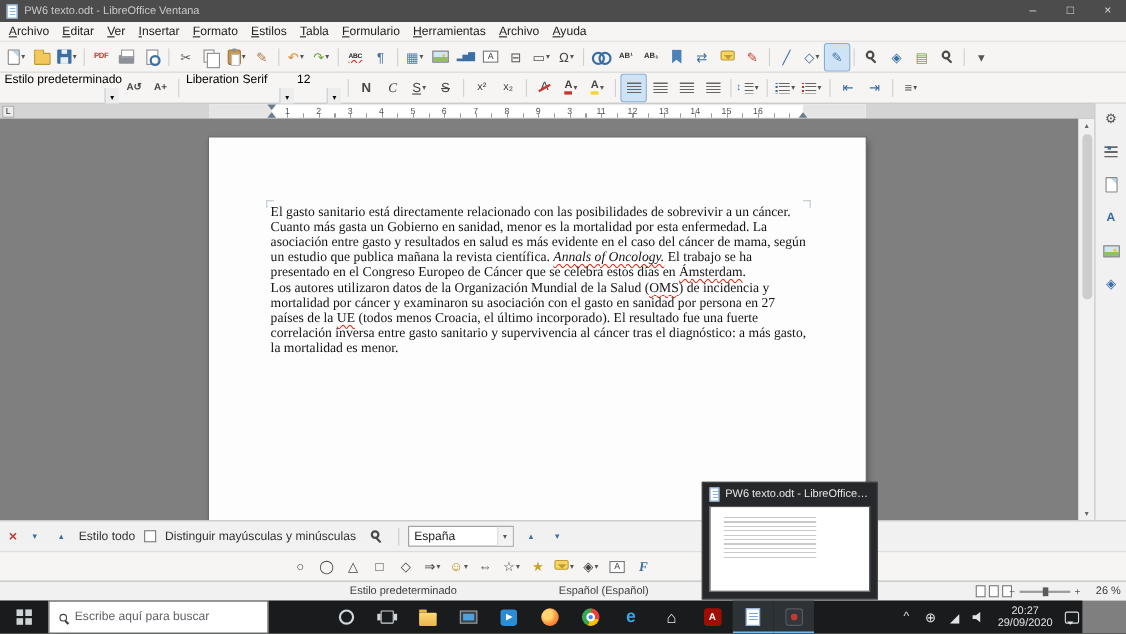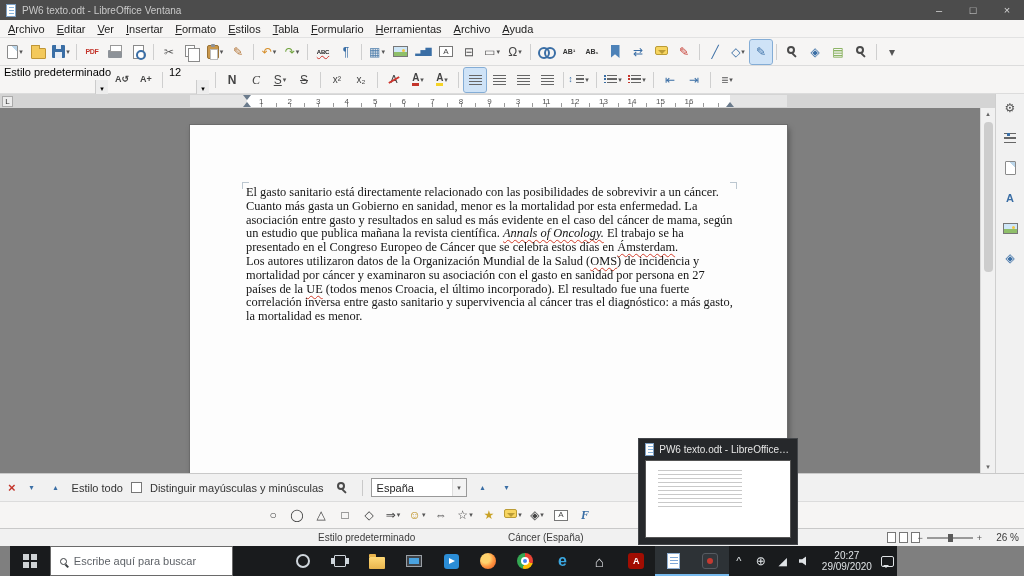--- a/index.html
+++ b/index.html
@@ -155,21 +155,21 @@
   .rec-min{position:absolute;right:8px;top:0;color:#cfcfcf;font-size:11px}
 
   
   .preview{position:absolute;left:638px;top:438px;width:160px;height:107px;background:#26282b;border:1px solid #43464a;z-index:45;display:flex;flex-direction:column}
   .pv-head{display:flex;align-items:center;gap:5px;padding:4px 6px;color:#e6e6e6;font-size:10px;white-space:nowrap;overflow:hidden}
   .pv-title{overflow:hidden;text-overflow:ellipsis}
   .pv-thumb{margin:0 6px 6px 6px;flex:1;background:#fff;border:1px solid #555;position:relative}
   .pv-lines{position:absolute;left:12px;top:9px;width:84px;height:38px;background:repeating-linear-gradient(#c9c9c9 0 1px,transparent 1px 4px)}
 
   
-  .taskbar{position:absolute;left:10px;top:546px;width:887px;height:30px;background:#191b1d;display:flex;align-items:stretch;color:#dfe3e6;z-index:40}
+  .taskbar{position:absolute;left:0;top:546px;width:984px;height:30px;background:#191b1d;display:flex;align-items:stretch;color:#dfe3e6;z-index:40}
   .tb-start{width:44px;display:flex;align-items:center;justify-content:center}
   .win-logo{position:relative;width:14px;height:14px}
   .win-logo::before,.win-logo::after{content:"";position:absolute;top:0;width:6px;height:6px;background:#cfd3d6;box-shadow:0 8px 0 #cfd3d6}
   .win-logo::before{left:0}.win-logo::after{left:8px}
   .tb-search{width:200px;background:#fff;border:1px solid #6a6a6a;display:flex;align-items:center;gap:7px;padding:0 9px;color:#5f6368;font-size:11px}
   .mini-mag{width:7px;height:7px;border:1.5px solid #3c4043;border-radius:50%;position:relative;display:inline-block;flex:none}
   .mini-mag::after{content:"";position:absolute;right:-3px;bottom:-3px;width:4px;height:1.5px;background:#3c4043;transform:rotate(45deg)}
   .tb-apps{display:flex;align-items:stretch;margin-left:52px}
   .app{width:37px;display:flex;align-items:center;justify-content:center}
   .app.active{background:#2d3236;box-shadow:inset 0 -2px 0 #76b9ed}
@@ -392,20 +392,24 @@
     <span class="tbtn i-small">
           <span class="g">A↺</span>
         </span>
         <span class="tbtn i-small">
           <span class="g">A+</span>
         </span>
         <span class="tbtn sep">
           <span class="g"></span>
         </span>
       </div>
+    <div class="combo" style="width:98px">
+      <span class="val" style="font-size:11px;overflow:hidden;white-space:nowrap">Liberation Serif</span>
+      <span class="arrow" style="margin-left:auto;width:13px;display:flex;align-items:center;justify-content:center;font-size:7px;background:#ededed;border-left:1px solid #ccc;height:18px">▾</span>
+    </div>
     <div class="combo" style="width:40px">
       <span class="val" style="font-size:11px">12</span>
       <span class="arrow" style="margin-left:auto;width:13px;display:flex;align-items:center;justify-content:center;font-size:7px;background:#ededed;border-left:1px solid #ccc;height:18px">▾</span>
     </div>
     <div class="tbgroup">
 
     <span class="tbtn sep">
           <span class="g"></span>
         </span>
         <span class="tbtn i-bold">
@@ -635,21 +639,21 @@
       <span class="tbtn i-textbox">
         <span class="g">A</span>
       </span>
       <span class="tbtn i-fontwork">
         <span class="g">F</span>
       </span>
     </div>
 
   <div class="statusbar">
     <span class="sb-style">Estilo predeterminado</span>
-    <span class="sb-lang">Cáncer (España)</span>
+    <span class="sb-lang">Español (Español)</span>
     <div class="sb-views">
       <span class="sbv"></span>
       <span class="sbv"></span>
       <span class="sbv"></span>
     </div>
     <div class="sb-zoomwrap">
       <span class="zmark">−</span>
       <span class="ztrack">
           <span class="zhandle"></span>
         </span>

